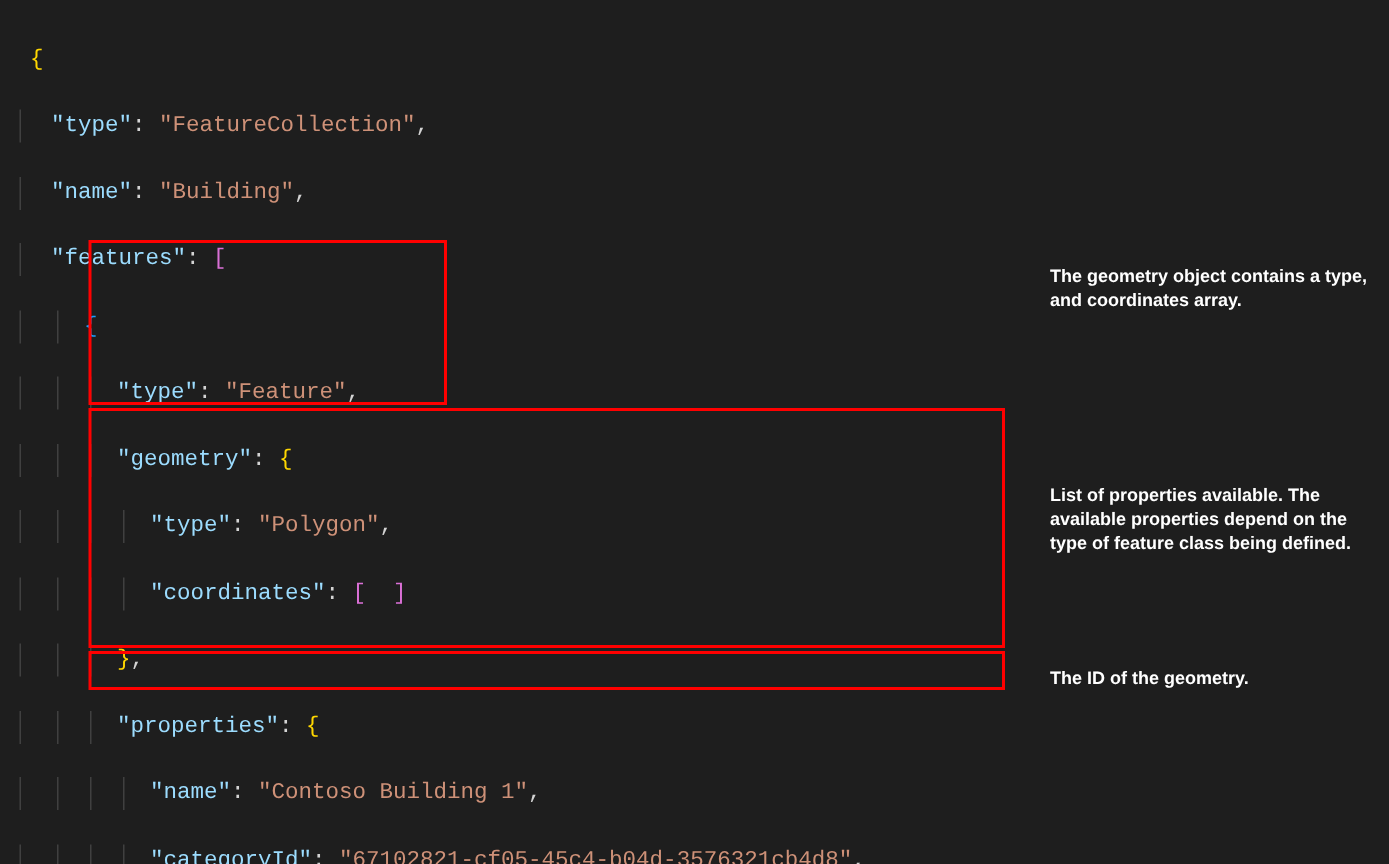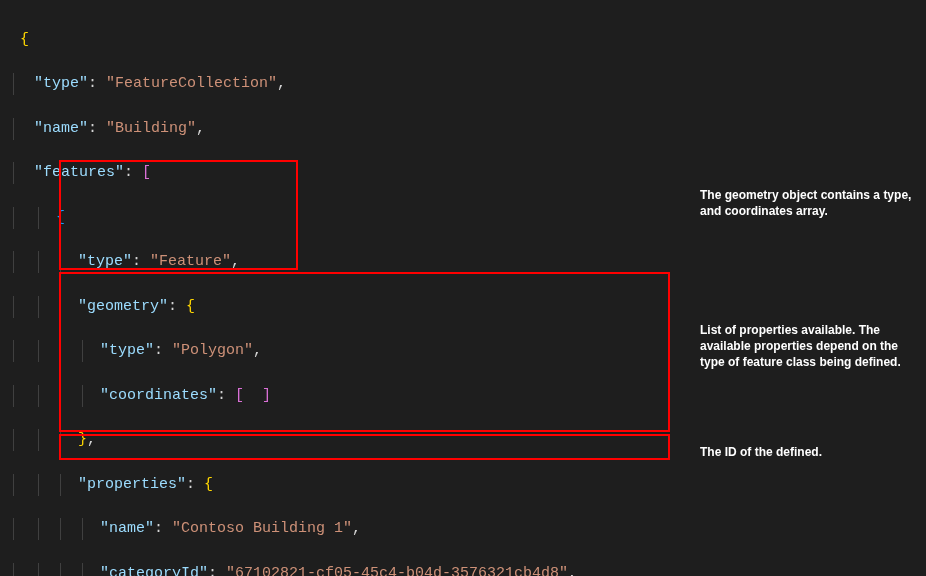--- a/index.html
+++ b/index.html
@@ -26,21 +26,21 @@
     position: absolute;
     left: 700px;
     top: 0;
     width: 220px;
     color: #ffffff;
     font-family: 'Segoe UI', Arial, sans-serif;
     font-size: 12px;
     font-weight: 600;
     line-height: 1.35;
   }
-  .ann1 { position: absolute; top: 187px; }
+  .ann1 { position: absolute; top: 176px; }
   .ann2 { position: absolute; top: 322px; }
   .ann3 { position: absolute; top: 444px; }
   .key { color: #9cdcfe; }
   .str { color: #ce9178; }
   .punct { color: #d4d4d4; }
   .brace-yellow { color: #ffd700; }
   .brace-purple { color: #da70d6; }
   .brace-blue { color: #179fff; }
   .line { display: block; padding-left: 18px; position: relative; height: 22px; }
   .i1 { padding-left: 32px; }
@@ -84,14 +84,14 @@
 
 </div>
 
 <div class="box box1"></div>
 <div class="box box2"></div>
 <div class="box box3"></div>
 
 <div class="annotations">
   <div class="ann1">The geometry object contains a type, and coordinates array.</div>
   <div class="ann2">List of properties available. The available properties depend on the type of feature class being defined.</div>
-  <div class="ann3">The ID of the defined.</div>
+  <div class="ann3">The ID of the geometry.</div>
 </div>
 
 </body></html>

